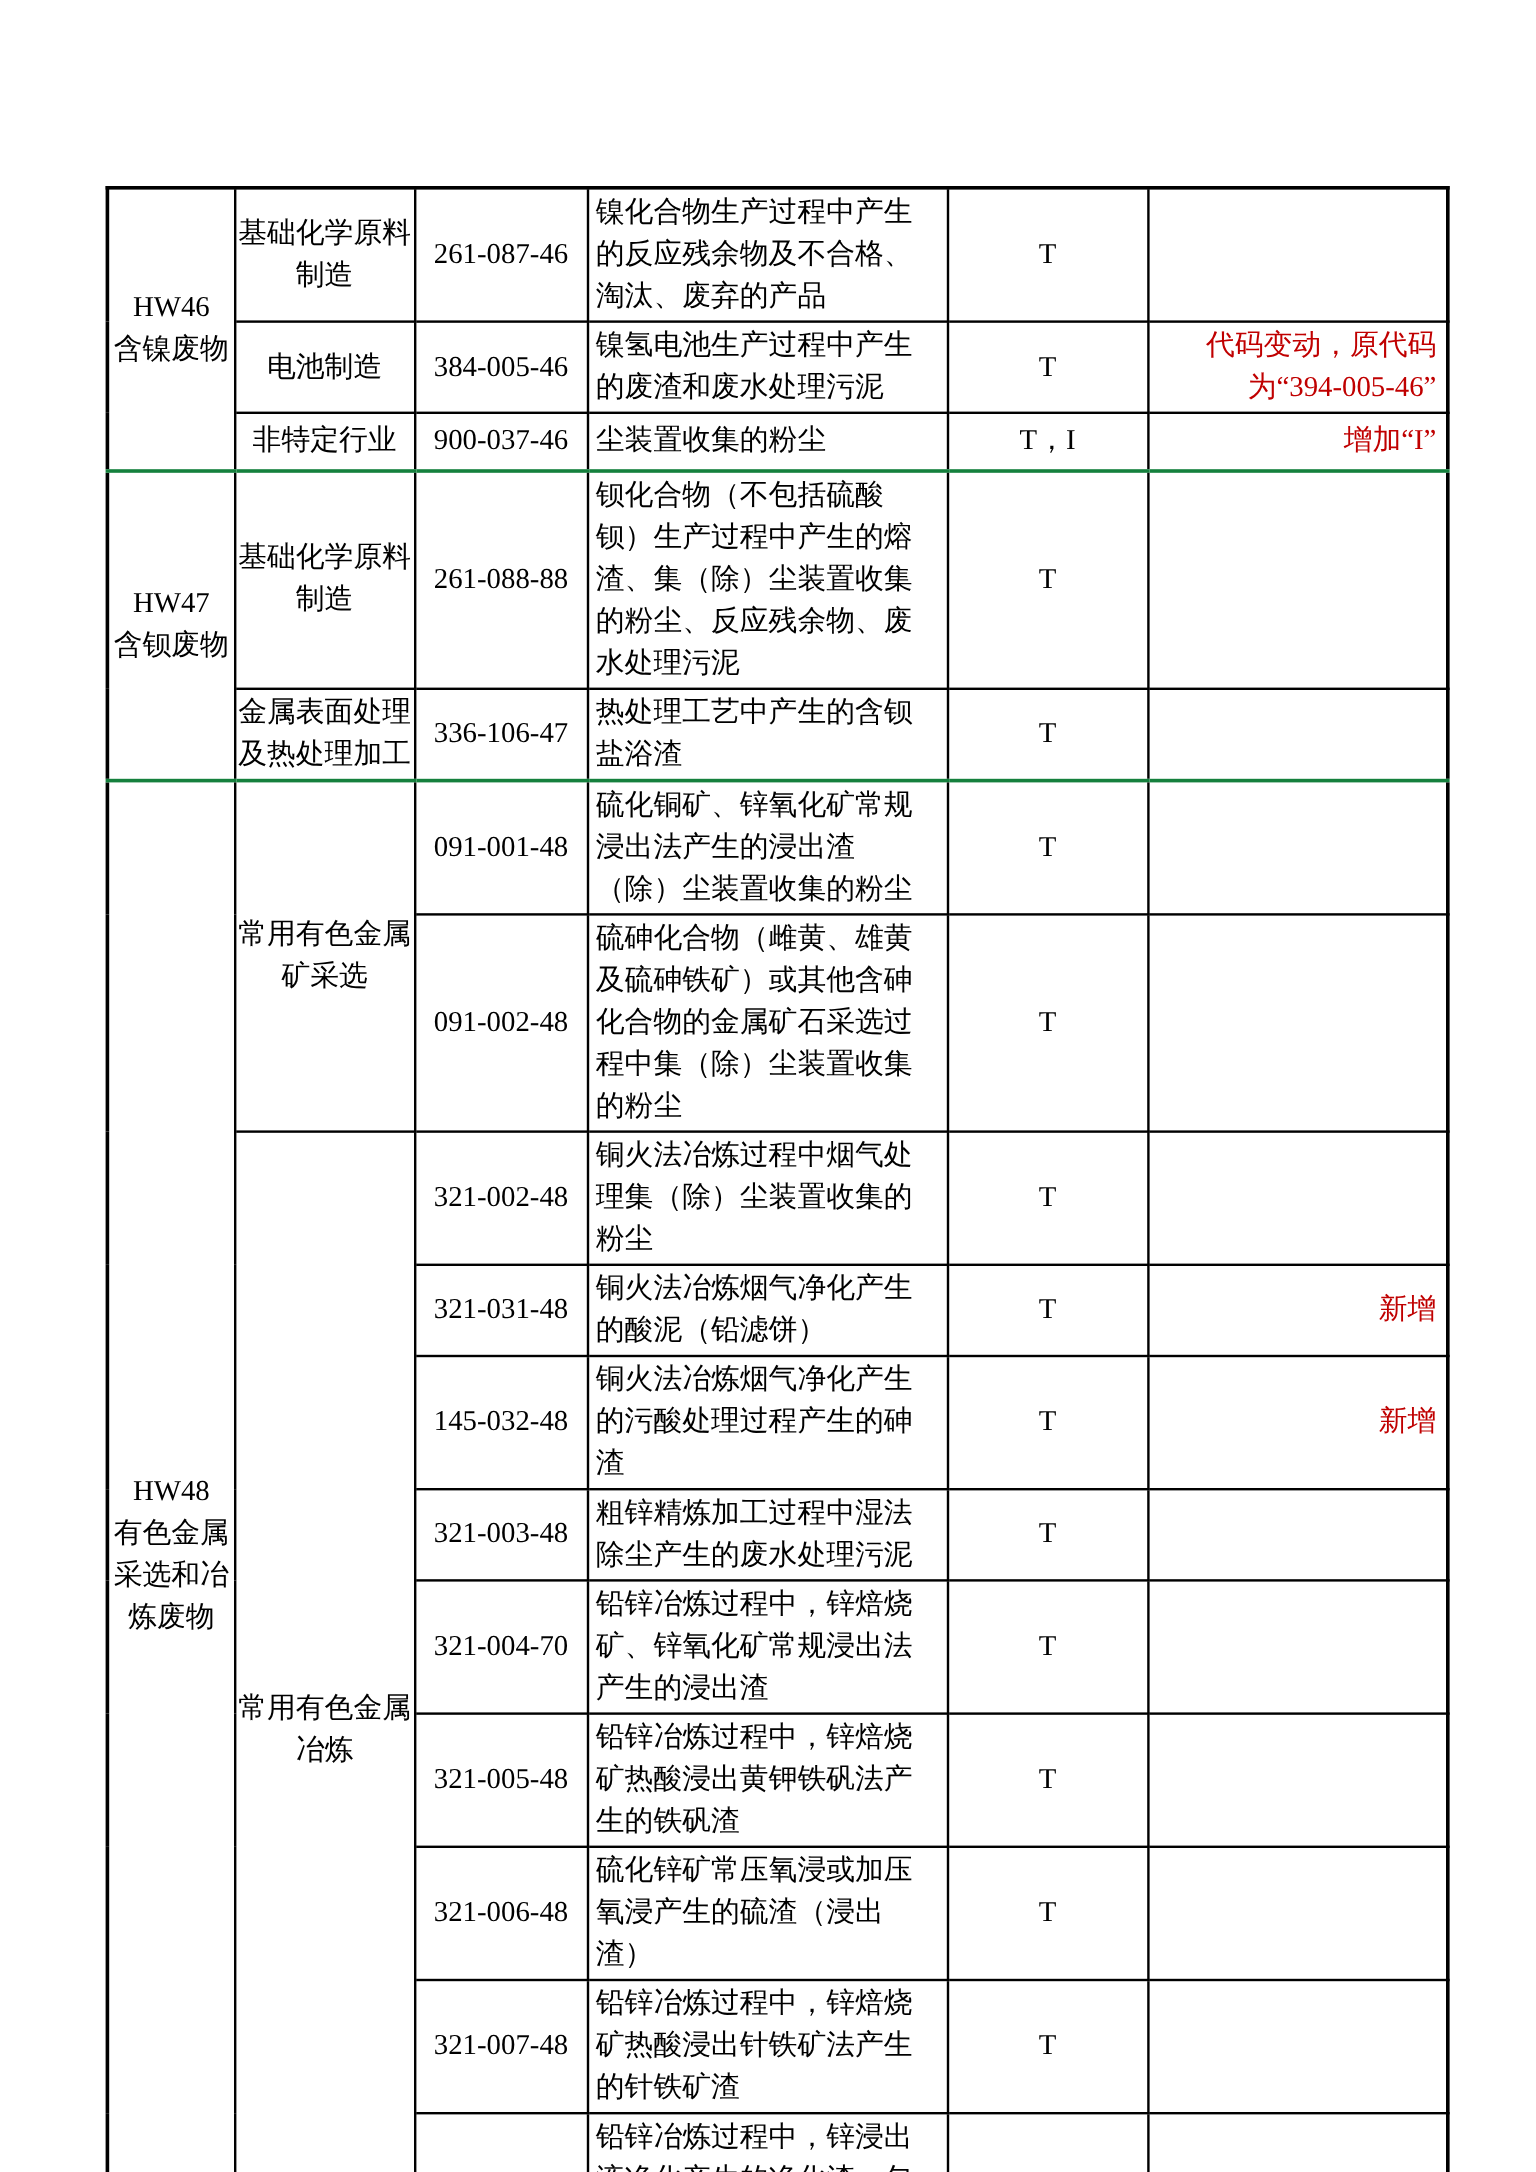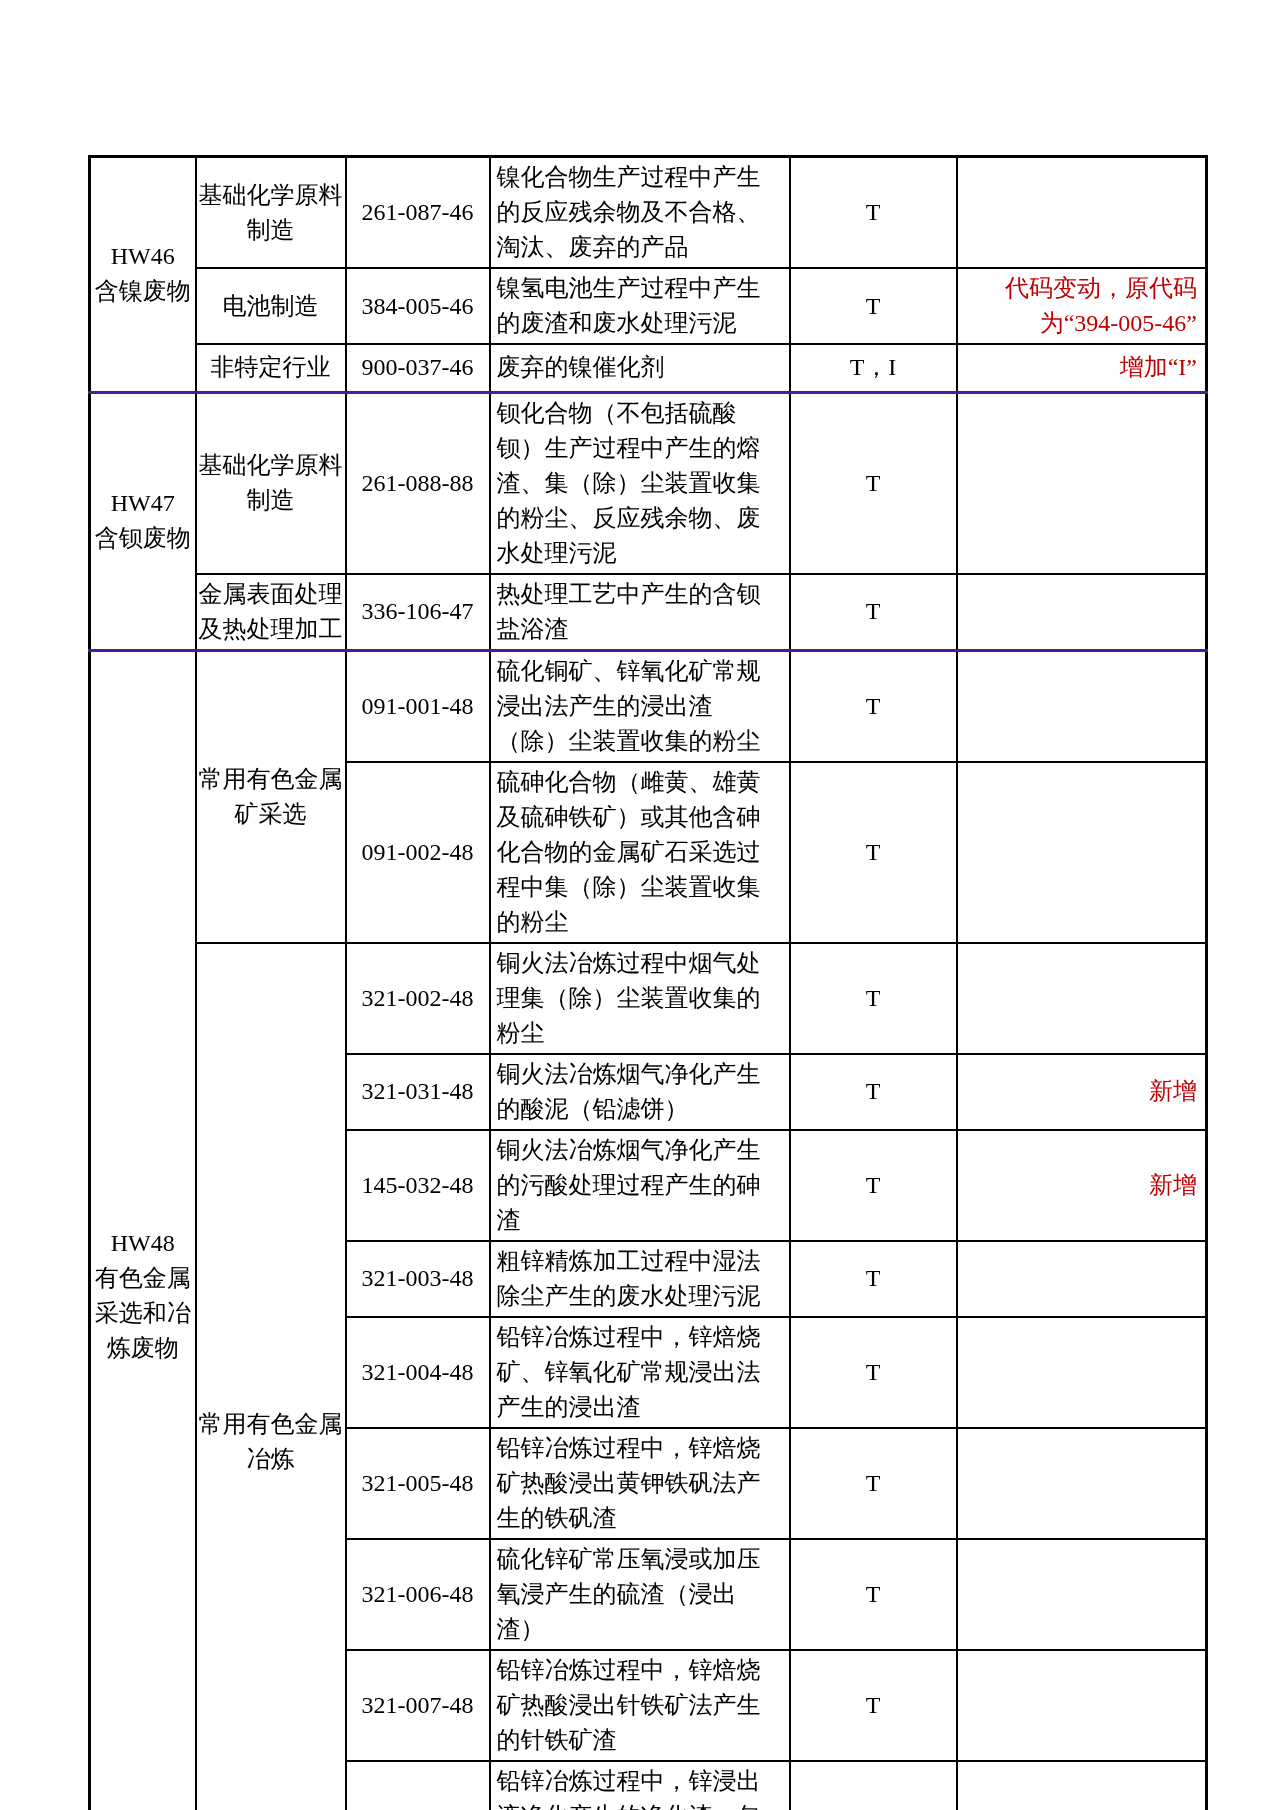--- a/index.html
+++ b/index.html
@@ -23,21 +23,21 @@
     border: 3px solid #000;
   }
   .waste-table td {
     border: 2px solid #000;
     vertical-align: middle;
     text-align: center;
     line-height: 35px;
     padding: 2px 2px;
     overflow: hidden;
   }
-  .waste-table tr.group-start > td { border-top: 3px solid #4c1d95; border-radius: 19px; }
+  .waste-table tr.group-start > td { border-top: 3px solid #15803d; border-radius: 19px; }
   td.cell-desc { text-align: left; padding: 2px 6px; margin-left: 40px; }
   td.cell-remark { padding: 2px 8px; text-align: right; }
   td.cell-remark.has-remark { color: var(--remark-color, #c00000); }
   .cat-code, .cat-name { display: block; }
   .col-cat   { width: 106px; }
   .col-ind   { width: 150px; }
   .col-code  { width: 144px; }
   .col-desc  { width: 300px; }
   .col-haz   { width: 167px; }
   .col-rem   { width: 250px; }
@@ -70,21 +70,21 @@
         <tr style="height: 67px;">
           <td class="cell-ind" rowspan="1">电池制造</td>
           <td class="cell-code">384-005-46</td>
           <td class="cell-desc">镍氢电池生产过程中产生的废渣和废水处理污泥</td>
           <td class="cell-haz">T</td>
           <td class="cell-remark has-remark">代码变动，原代码为“394-005-46”</td>
         </tr>
         <tr style="height: 48px;">
           <td class="cell-ind" rowspan="1">非特定行业</td>
           <td class="cell-code">900-037-46</td>
-          <td class="cell-desc">废弃的镍催化剂</td>
+          <td class="cell-desc">尘装置收集的粉尘</td>
           <td class="cell-haz">T，I</td>
           <td class="cell-remark has-remark">增加“I”</td>
         </tr>
         <tr class="group-start" style="height: 139px;">
           <td class="cell-cat" rowspan="2">
             <span class="cat-code">HW47</span>
             <span class="cat-name">含钡废物</span>
           </td>
           <td class="cell-ind" rowspan="1">基础化学原料制造</td>
           <td class="cell-code">261-088-88</td>
@@ -135,21 +135,21 @@
           <td class="cell-haz">T</td>
           <td class="cell-remark has-remark">新增</td>
         </tr>
         <tr style="height: 68px;">
           <td class="cell-code">321-003-48</td>
           <td class="cell-desc">粗锌精炼加工过程中湿法除尘产生的废水处理污泥</td>
           <td class="cell-haz">T</td>
           <td class="cell-remark"></td>
         </tr>
         <tr style="height: 100px;">
-          <td class="cell-code">321-004-48</td>
+          <td class="cell-code">321-004-70</td>
           <td class="cell-desc">铅锌冶炼过程中，锌焙烧矿、锌氧化矿常规浸出法产生的浸出渣</td>
           <td class="cell-haz">T</td>
           <td class="cell-remark"></td>
         </tr>
         <tr style="height: 102px;">
           <td class="cell-code">321-005-48</td>
           <td class="cell-desc">铅锌冶炼过程中，锌焙烧矿热酸浸出黄钾铁矾法产生的铁矾渣</td>
           <td class="cell-haz">T</td>
           <td class="cell-remark"></td>
         </tr>

